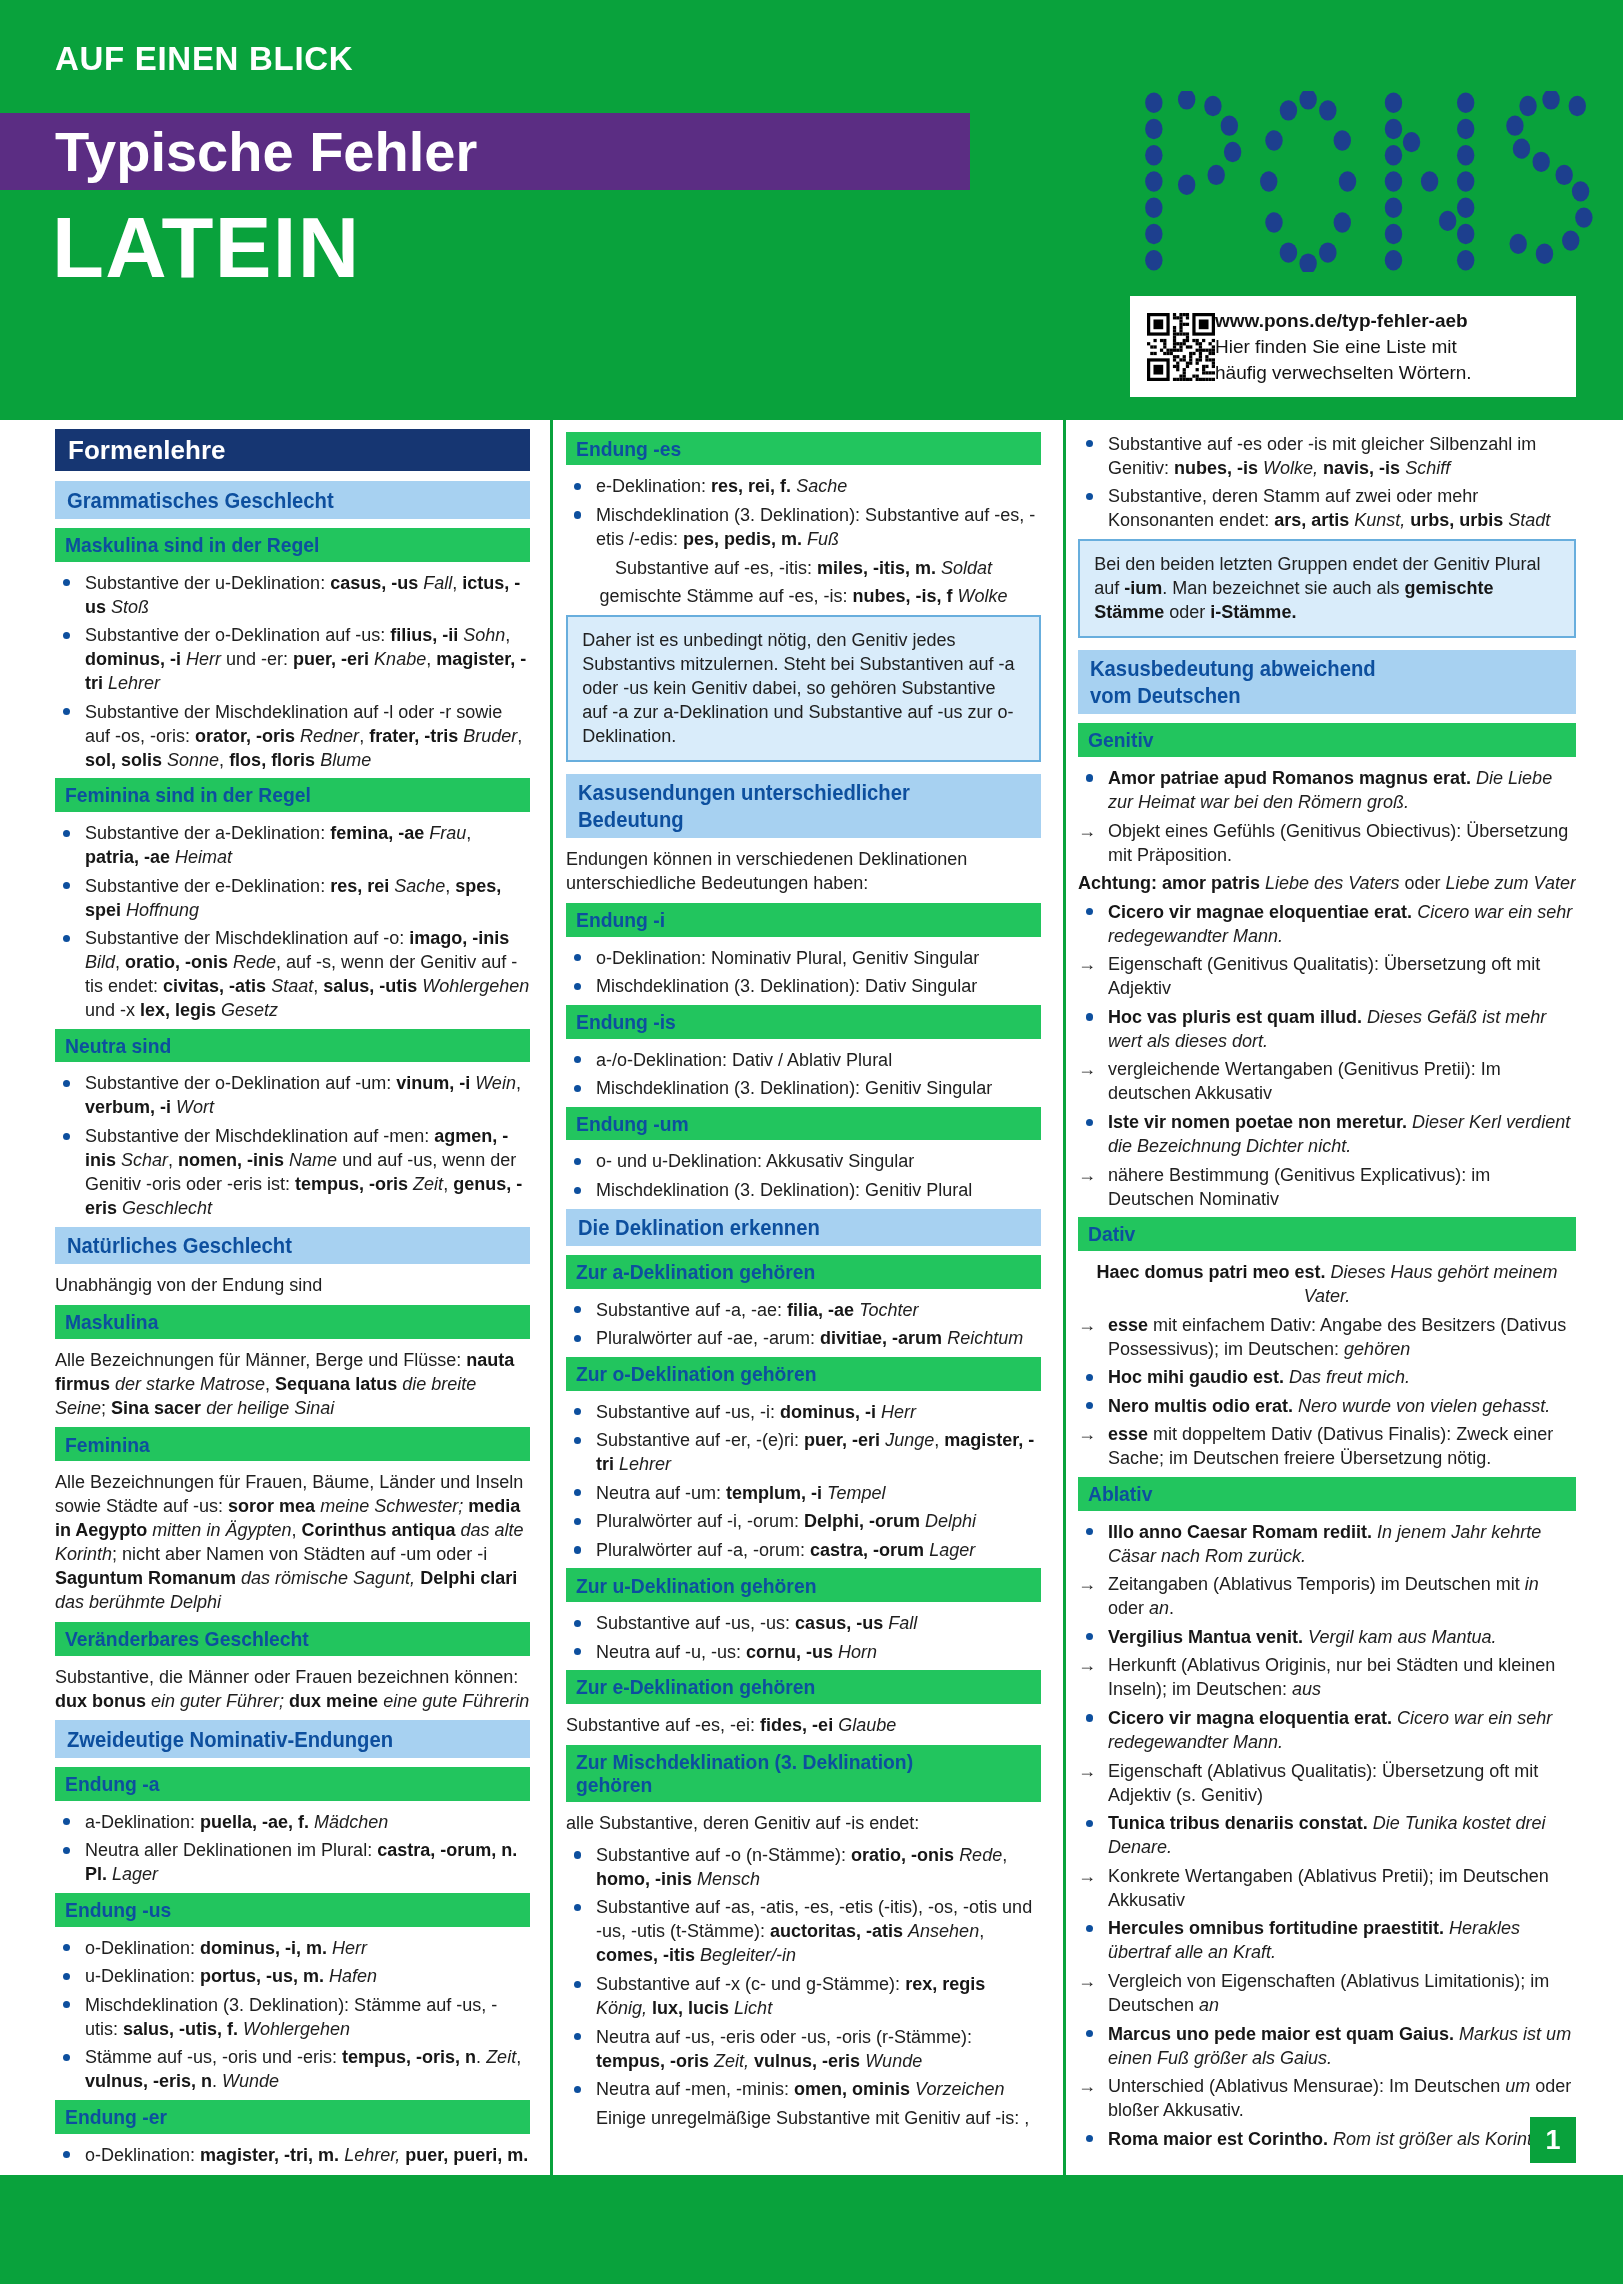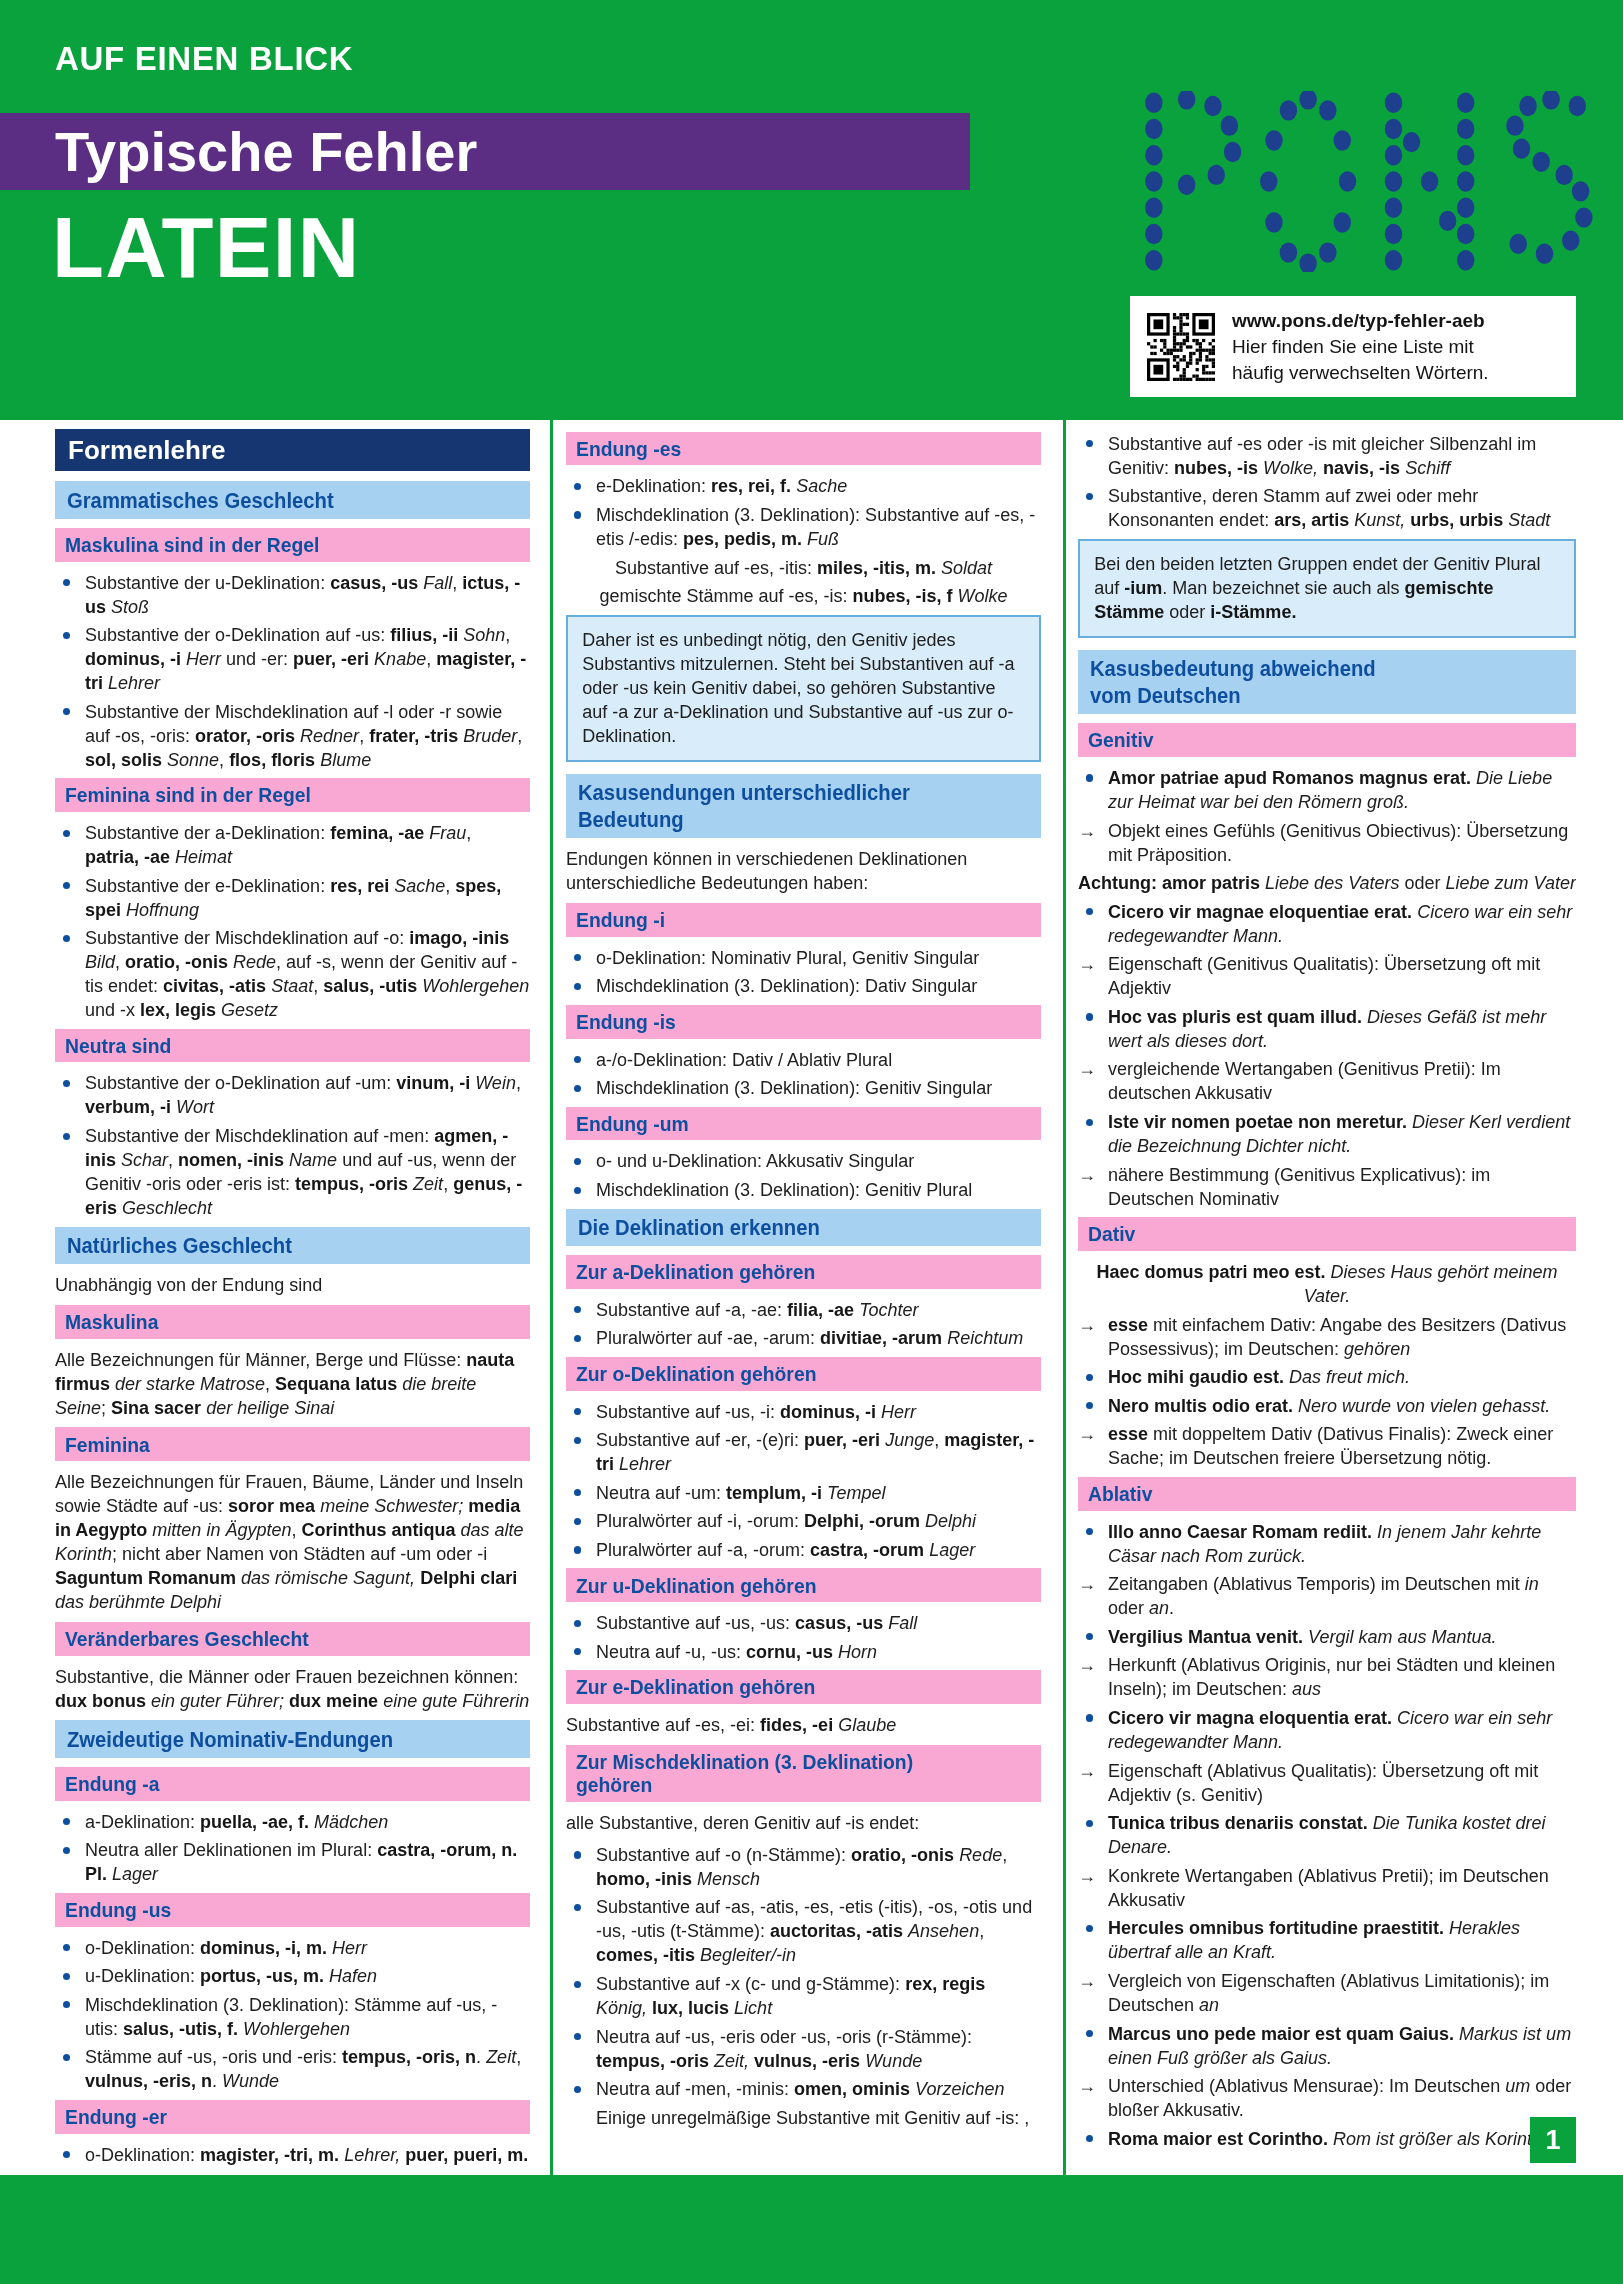--- a/index.html
+++ b/index.html
@@ -23,21 +23,21 @@
   .subject {
     position:absolute; left:52px; top:199px;
     font-size:85px; font-weight:bold; color:#fff; letter-spacing:1.3px;
   }
   .logo { position:absolute; left:1144px; top:91px; }
   .qr-box {
     position:absolute; left:1130px; top:296px; width:446px; height:101px;
     background:#ffffff; display:flex; align-items:center;
   }
   .qr-box svg { margin-left:17px; }
-  .qr-text { margin-left:17px; font-size:19px; line-height:26px; color:#141414; }
+  .qr-text { margin-left:0; font-size:19px; line-height:26px; color:#141414; }
   .qr-text .u { font-weight:bold; }
   .content-bg {
     position:absolute; left:0; top:420px; width:1623px; height:1755px;
     background:#ffffff;
   }
   .divider {
     position:absolute; top:420px; height:1755px; width:2.6px; background:#09a23c;
   }
   .col { position:absolute; top:429px; height:1742px; overflow:hidden; }
   #col0 { left:55px;  width:475px; }
@@ -46,21 +46,21 @@
 
   .h1 {
     background:#163672; color:#ffffff; font-weight:bold; font-size:26px;
     height:42px; line-height:42px; padding-left:13px; margin-bottom:10.4px;
   }
   .h2 {
     background:#a7d1f1; color:#0d4f9e; font-weight:bold; font-size:22px;
     line-height:27px; padding:5.2px 11.7px; margin:3.9px 0 9px 0; white-space:pre-line;
   }
   .h3 {
-    background:#f9a8d4; color:#0d4f9e; font-weight:bold; font-size:21px;
+    background:#22c55e; color:#0d4f9e; font-weight:bold; font-size:21px;
     line-height:23.4px; padding:5.2px 10.4px; margin:2.6px 0 9px 0;
   }
   .h2 > span, .h3 > span { display:inline-block; transform:scaleX(.92); transform-origin:0 50%; white-space:inherit; }
   .p { font-size:18px; line-height:24px; margin-bottom:7.8px; }
   .box {
     background:#d9ecfa; border:2px solid #68aedd; padding:11.7px 14.3px;
     font-size:18px; line-height:24px; margin:6.5px 0 11.7px 0;
   }
   .list { margin-bottom:6.5px; }
   .li { position:relative; font-size:18px; line-height:24px; margin-bottom:4.6px; }

